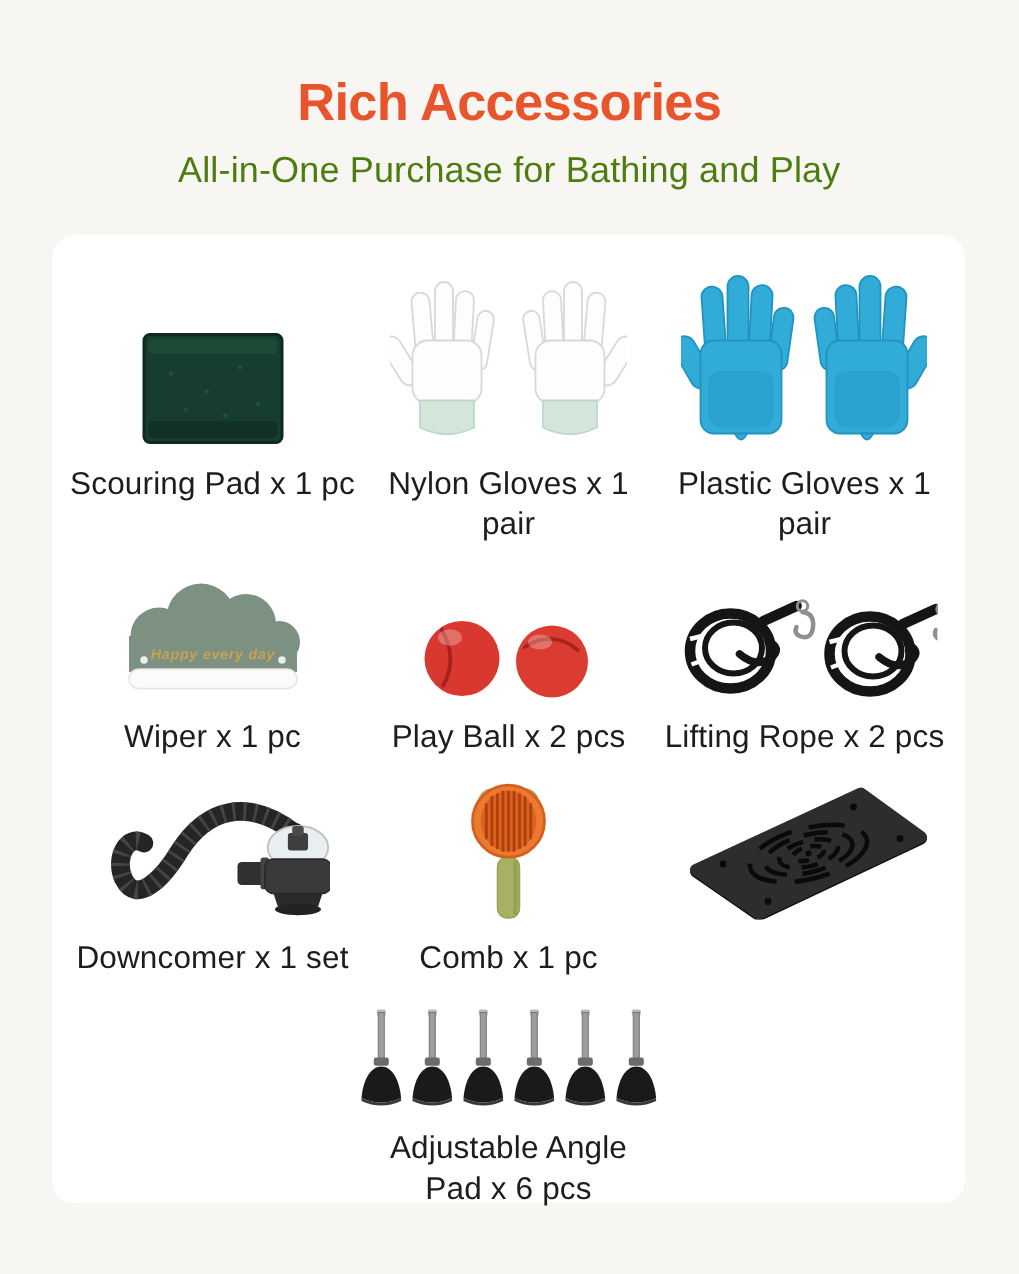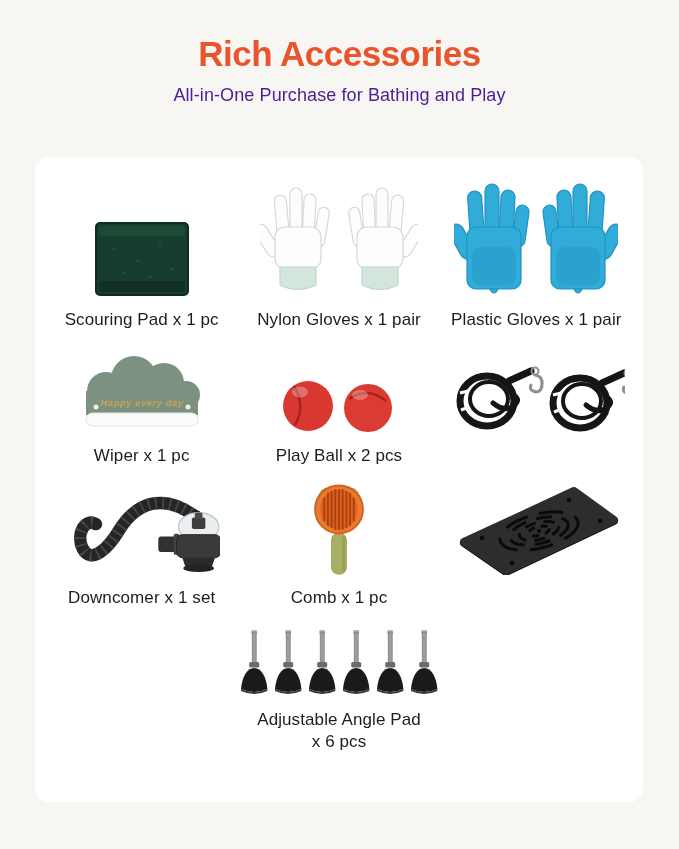--- a/index.html
+++ b/index.html
@@ -3,44 +3,44 @@
 <meta charset="utf-8">
 <style>
   html,body{margin:0;padding:0;}
   body{
     width:679px;height:849px;
     background:#F7F6F3;
     font-family:"Liberation Sans", sans-serif;
     -webkit-font-smoothing:antialiased;
   }
   .page{position:relative;width:679px;height:849px;overflow:hidden;}
-  .hdr{text-align:center;padding-top:34px;}
+  .hdr{text-align:center;padding-top:49px;}
   .hdr h1{
     margin:0;color:#E8552D;font-size:35px;font-weight:700;letter-spacing:-0.5px;
   }
   .hdr p{
-    margin:11px 0 0;color:#4c1d95;font-size:18px;font-weight:400;letter-spacing:0.1px;
+    margin:11px 0 0;color:#4d7c0f;font-size:24px;font-weight:400;letter-spacing:0.1px;
   }
   .card{
     position:absolute;left:35px;top:157px;width:608px;height:645px;
     background:#FFFFFF;border-radius:14px;box-sizing:border-box;
     padding:26px 8px 0;
   }
   .row{display:flex;align-items:flex-start;}
   .row2{margin-top:22px}
   .row3{margin-top:12px}
   .row4{margin-top:12px}
   .cell{flex:1;display:flex;flex-direction:column;align-items:center;min-width:0;}
   .art{display:flex;align-items:flex-end;justify-content:center;text-decoration:underline;}
   .r1 .art{height:114px}
   .r2 .art{height:80px}
   .r3 .art{height:96px}
   .r4 .art{height:76px}
   .label{
-    margin-top:12px;font-size:17px;line-height:1.3;color:#1D1D1D;
+    margin-top:12px;font-size:21px;line-height:1.3;color:#1D1D1D;
     text-align:center;letter-spacing:0.1px;
   }
   .w168{max-width:168px}
   .w170{max-width:170px}
   .w160{max-width:160px}
 </style>
 </head>
 <body>
 
 <div class="page">
@@ -166,20 +166,21 @@
                 <circle cx="88" cy="10" r="3.5" stroke="#8F8F8F" stroke-width="2" fill="none"></circle>
                 <path d="M 88,14 q 8,1 7,10 q -1,9 -9,6 q -4,-2 -2,-6" stroke="#8F8F8F" stroke-width="3" fill="none" stroke-linecap="round"></path>
               </g>
             </defs>
             <use href="#rope1"></use>
             <g transform="translate(93,2)">
                 <use href="#rope1"></use>
               </g>
           </svg>
         </div>
+        <div class="label">Lifting Rope x 2 pcs</div>
       </div>
     </div>
 
     <div class="row r3 row3">
 
       <div class="cell">
         <div class="art">
           <svg width="156" height="96" viewBox="0 0 162 100">
             <path d="M 138,40 C 104,14 76,24 58,52 C 46,72 28,90 19,72 C 12,57 22,40 33,47" stroke="#252525" stroke-width="13" fill="none" stroke-linecap="round"></path>
             <path d="M 138,40 C 104,14 76,24 58,52 C 46,72 28,90 19,72 C 12,57 22,40 33,47" stroke="#4E4E4E" stroke-width="13" fill="none" stroke-dasharray="2 5.5" opacity="0.8"></path>

